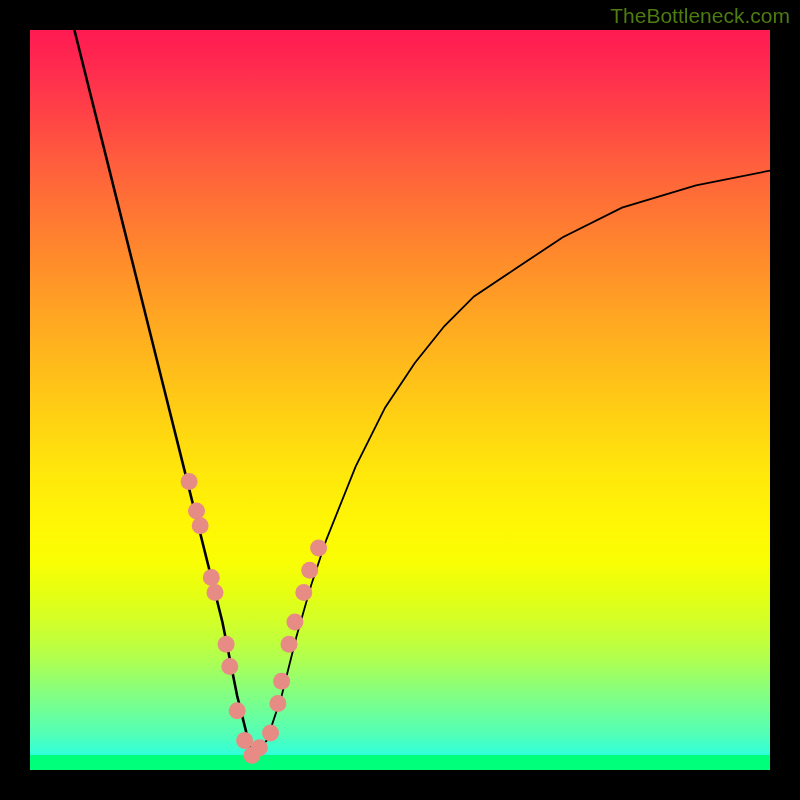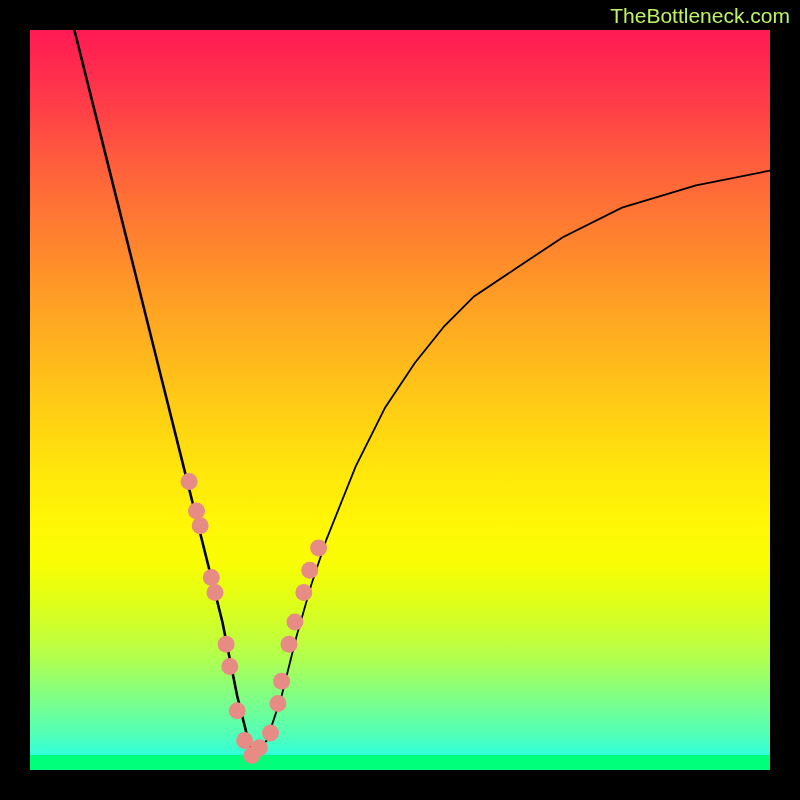--- a/index.html
+++ b/index.html
@@ -8,21 +8,21 @@
     height: 800px;
     background: #000;
     position: relative;
     overflow: hidden;
     font-family: Arial, sans-serif;
   }
   .watermark {
     position: absolute;
     top: 4px;
     right: 10px;
-    color: #bef264;
+    color: #4d7c0f;
     font-size: 21px;
     font-weight: 500;
     z-index: 10;
   }
   .plot-area {
     position: absolute;
     top: 30px;
     left: 30px;
     width: 740px;
     height: 740px;

